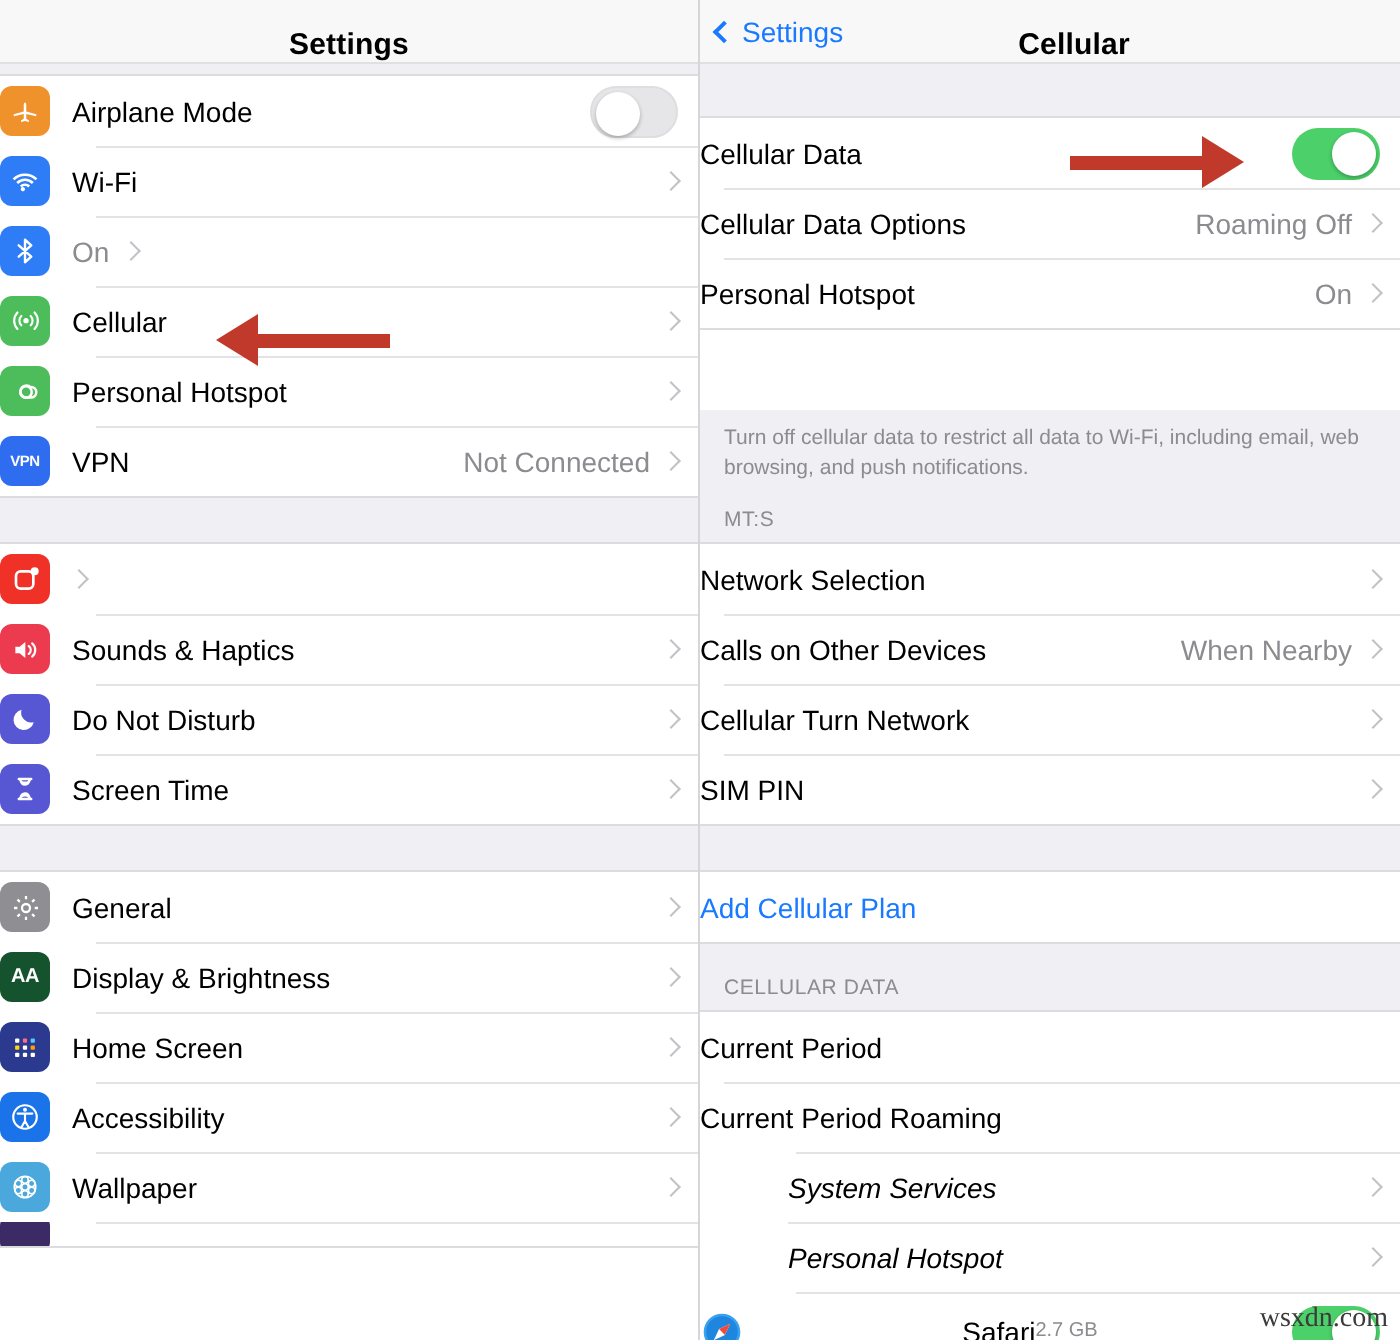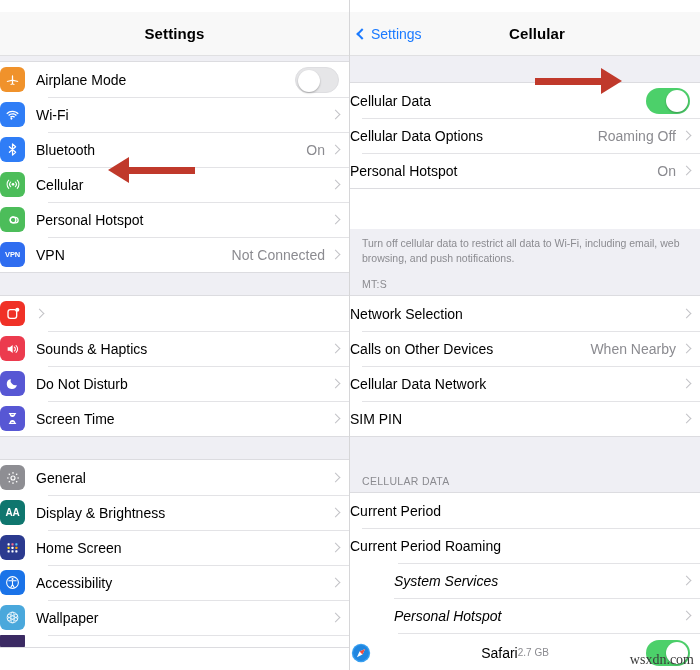--- a/index.html
+++ b/index.html
@@ -8,23 +8,23 @@
     font-family: "Liberation Sans", "DejaVu Sans", sans-serif;
     background: #ffffff;
     overflow: hidden;
   }
   .screen { display: flex; width: 700px; height: 670px; }
   .panel { width: 350px; height: 670px; position: relative; overflow: hidden; background: #ffffff; }
   .panel.left { border-right: 1px solid #d6d6d8; }
 
   
   .navbar {
-    height: 44px; background: #f8f8f8;
-    display: flex; align-items: center; justify-content: center;
-    position: relative; border-bottom: 1px solid #e0e0e2; margin-top: 12px;
+    height: 32px; background: #f8f8f8;
+    display: flex; align-items: flex-end; justify-content: center;
+    position: relative; border-bottom: 1px solid #e0e0e2;
   }
   .nav-title { font-size: 15px; font-weight: bold; color: #000; letter-spacing: .1px; }
   .nav-back {
     position: absolute; left: 8px; top: 50%; transform: translateY(-50%);
     display: flex; align-items: center; color: #1a7aff; font-size: 14px;
   }
   .chev-back {
     width: 8px; height: 8px; border-left: 2px solid #1a7aff; border-bottom: 2px solid #1a7aff;
     transform: rotate(45deg); margin-right: 5px; display: inline-block;
   }
@@ -146,21 +146,20 @@
         <span class="row-label">Wi-Fi</span>
         <span class="chev"></span>
       </div>
 
       <div class="row">
         <span class="icon" style="background:#2f7df6">
           <svg width="15" height="15" viewBox="0 0 24 24" fill="none" stroke="#fff" stroke-width="1.9" stroke-linejoin="round" stroke-linecap="round">
               <path d="M7 7.5l10 9-5 4.5V3l5 4.5-10 9"></path>
             </svg>
         </span>
-        <span class="row-label">Bluetooth</span>
         <span class="row-value">On</span>
         <span class="chev"></span>
       </div>
 
       <div class="row">
         <span class="icon" style="background:#4cbd5a">
           <svg width="16" height="16" viewBox="0 0 24 24" fill="none" stroke="#fff" stroke-width="1.6" stroke-linecap="round">
               <circle cx="12" cy="11" r="2" fill="#fff" stroke="none"></circle>
               <path d="M8.5 7.5a5 5 0 000 7M15.5 7.5a5 5 0 010 7M5.6 4.8a9 9 0 000 12.4M18.4 4.8a9 9 0 010 12.4"></path>
             </svg>
@@ -245,21 +244,21 @@
               <circle cx="12" cy="12" r="3"></circle>
               <path d="M12 3v2.5M12 18.5V21M3 12h2.5M18.5 12H21M5.6 5.6l1.8 1.8M16.6 16.6l1.8 1.8M18.4 5.6l-1.8 1.8M7.4 16.6l-1.8 1.8"></path>
             </svg>
         </span>
         <span class="row-label">General</span>
         <span class="chev"></span>
       </div>
 
 
       <div class="row">
-        <span class="icon" style="background:#0f766e">
+        <span class="icon" style="background:#14532d">
           <span class="icon-txt">AA</span>
         </span>
         <span class="row-label">Display &amp; Brightness</span>
         <span class="chev"></span>
       </div>
 
       <div class="row">
         <span class="icon" style="background:#2b3a8f">
           <svg width="17" height="17" viewBox="0 0 24 24">
               <g fill="#fff">
@@ -357,31 +356,36 @@
       <div class="row noicon">
         <span class="row-label">Network Selection</span>
         <span class="chev"></span>
       </div>
       <div class="row noicon">
         <span class="row-label">Calls on Other Devices</span>
         <span class="row-value">When Nearby</span>
         <span class="chev"></span>
       </div>
       <div class="row noicon">
-        <span class="row-label">Cellular Data Network</span>
+        <span class="row-label">Cellular Turn Network</span>
         <span class="chev"></span>
       </div>
       <div class="row noicon">
         <span class="row-label">SIM PIN</span>
         <span class="chev"></span>
       </div>
     </div>
 
     <div class="gap" style="height:22px"></div>
 
+    <div class="group">
+      <div class="row noicon">
+        <span class="row-label blue">Add Cellular Plan</span>
+      </div>
+    </div>
 
     <div class="sec-head" style="padding-top:16px">CELLULAR DATA</div>
 
     <div class="group">
       <div class="row noicon">
         <span class="row-label">Current Period</span>
       </div>
       <div class="row noicon">
         <span class="row-label">Current Period Roaming</span>
       </div>

